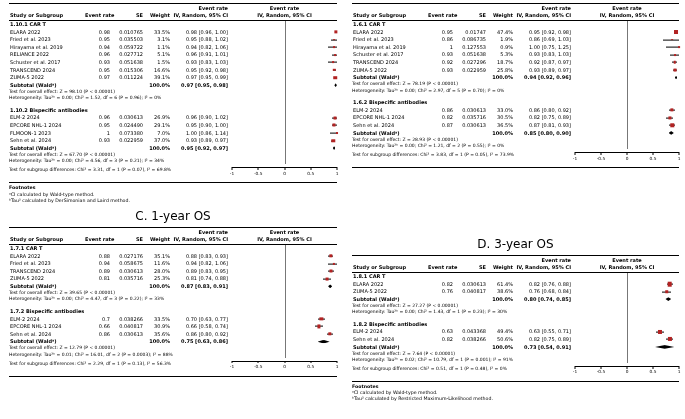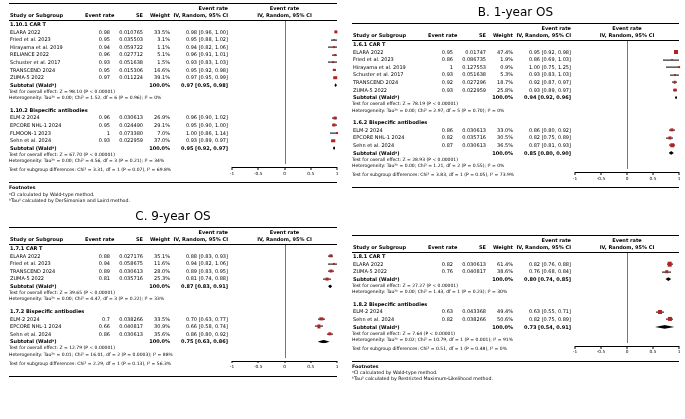--- a/index.html
+++ b/index.html
@@ -240,21 +240,20 @@
         </div>
         <div class="bottom-rule"></div>
         <div class="footnotes">
           <div class="fn-title">Footnotes</div>
           <div class="fn-line">ᵃCI calculated by Wald-type method.</div>
           <div class="fn-line">ᵇTau² calculated by DerSimonian and Laird method.</div>
         </div>
       </div>
     </div>
   <div class="panel">
-      <div class="panel-title">B. 1-year OS</div>
       <div class="ftable">
         <div class="hdr">
           <div class="row">
             <div class="c-study"></div>
             <div class="c-er"></div>
             <div class="c-se"></div>
             <div class="c-w"></div>
             <div class="c-ci hc">Event rate</div>
             <div class="c-plot-h">Event rate</div>
           </div>
@@ -415,21 +414,21 @@
             <div class="tick" style="left: 75%;"></div>
             <div class="tick-label" style="left: 75%;">0.5</div>
             <div class="tick" style="left: 100%;"></div>
             <div class="tick-label" style="left: 100%;">1</div>
           </div>
         </div>
         <div class="bottom-rule"></div>
       </div>
     </div>
   <div class="panel">
-      <div class="panel-title">C. 9-year OS</div>
+      <div class="panel-title">C. 1-year OS</div>
       <div class="ftable">
         <div class="hdr">
           <div class="row">
             <div class="c-study"></div>
             <div class="c-er"></div>
             <div class="c-se"></div>
             <div class="c-w"></div>
             <div class="c-ci hc">Event rate</div>
             <div class="c-plot-h">Event rate</div>
           </div>
@@ -568,20 +567,21 @@
             <div class="tick" style="left: 75%;"></div>
             <div class="tick-label" style="left: 75%;">0.5</div>
             <div class="tick" style="left: 100%;"></div>
             <div class="tick-label" style="left: 100%;">1</div>
           </div>
         </div>
         <div class="bottom-rule"></div>
       </div>
     </div>
   <div class="panel panel-offset">
+      <div class="panel-title">D. 3-year OS</div>
       <div class="ftable">
         <div class="hdr">
           <div class="row">
             <div class="c-study"></div>
             <div class="c-er"></div>
             <div class="c-se"></div>
             <div class="c-w"></div>
             <div class="c-ci hc">Event rate</div>
             <div class="c-plot-h">Event rate</div>
           </div>

